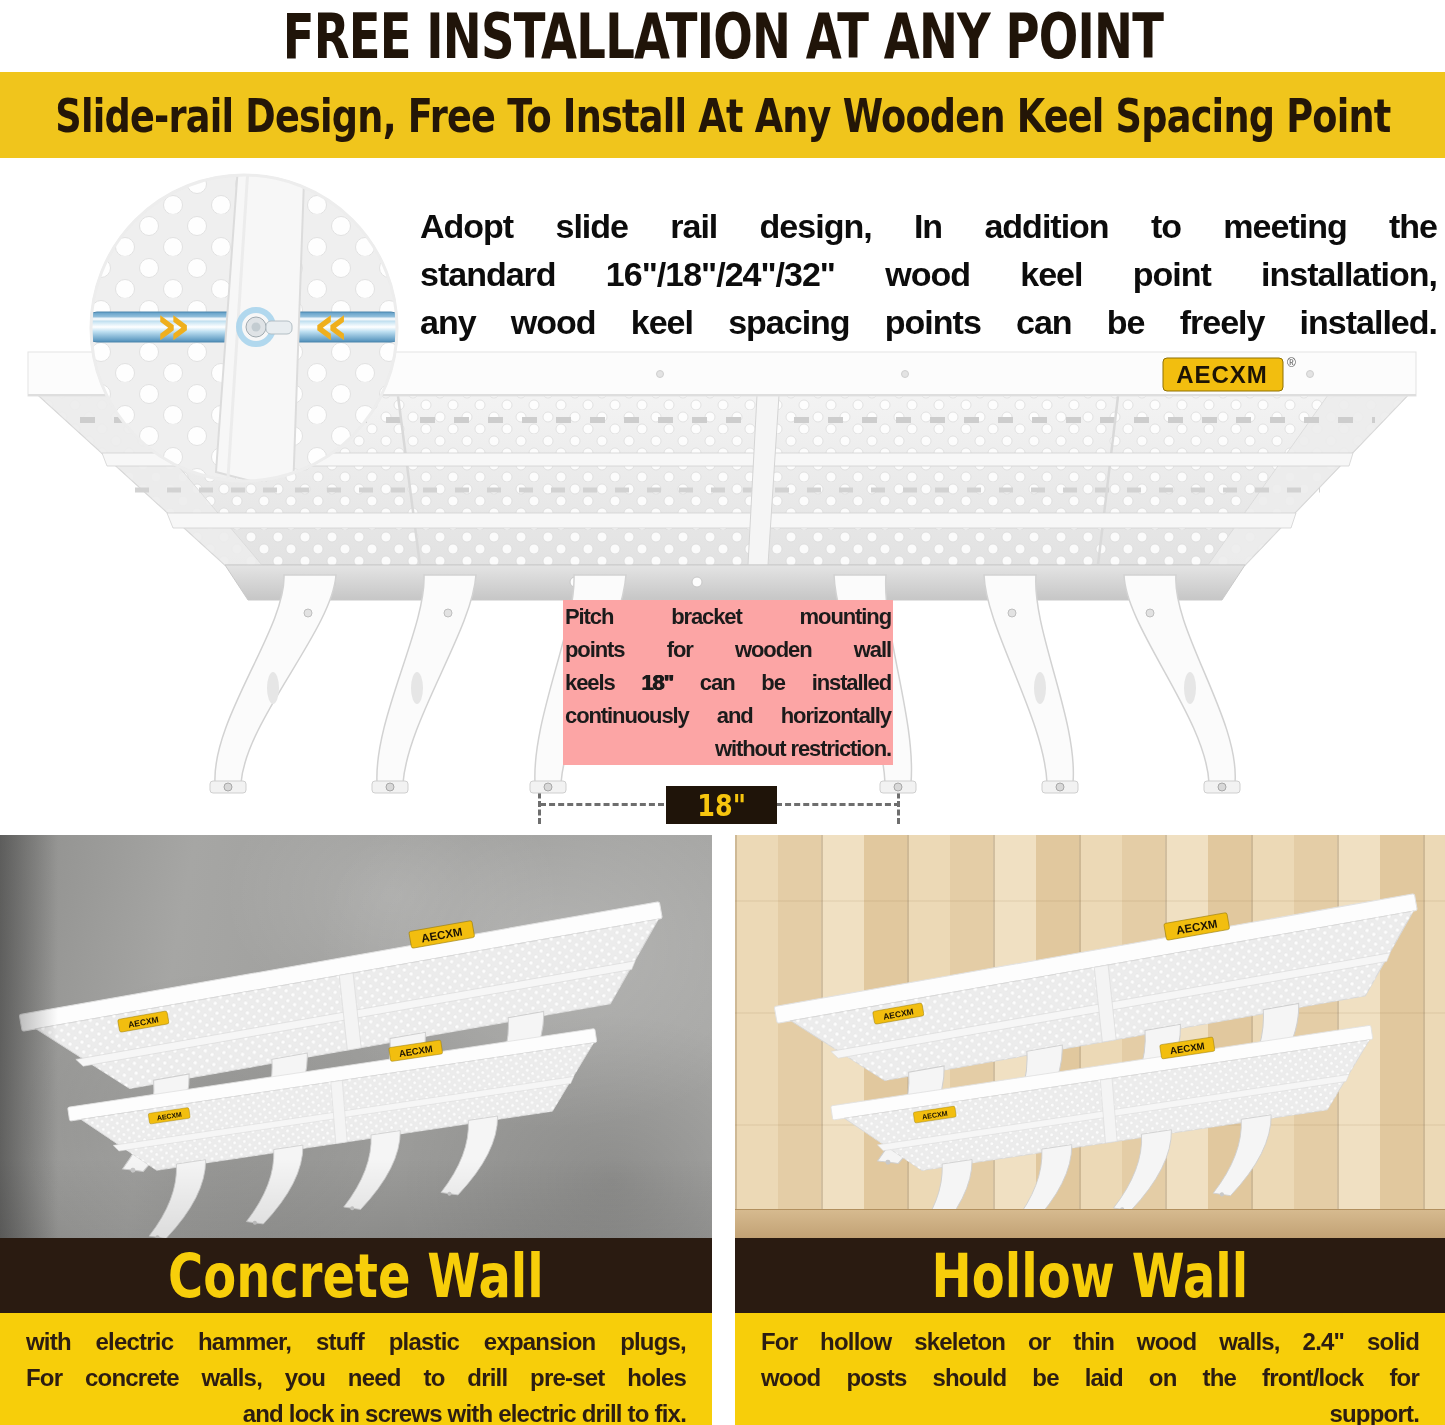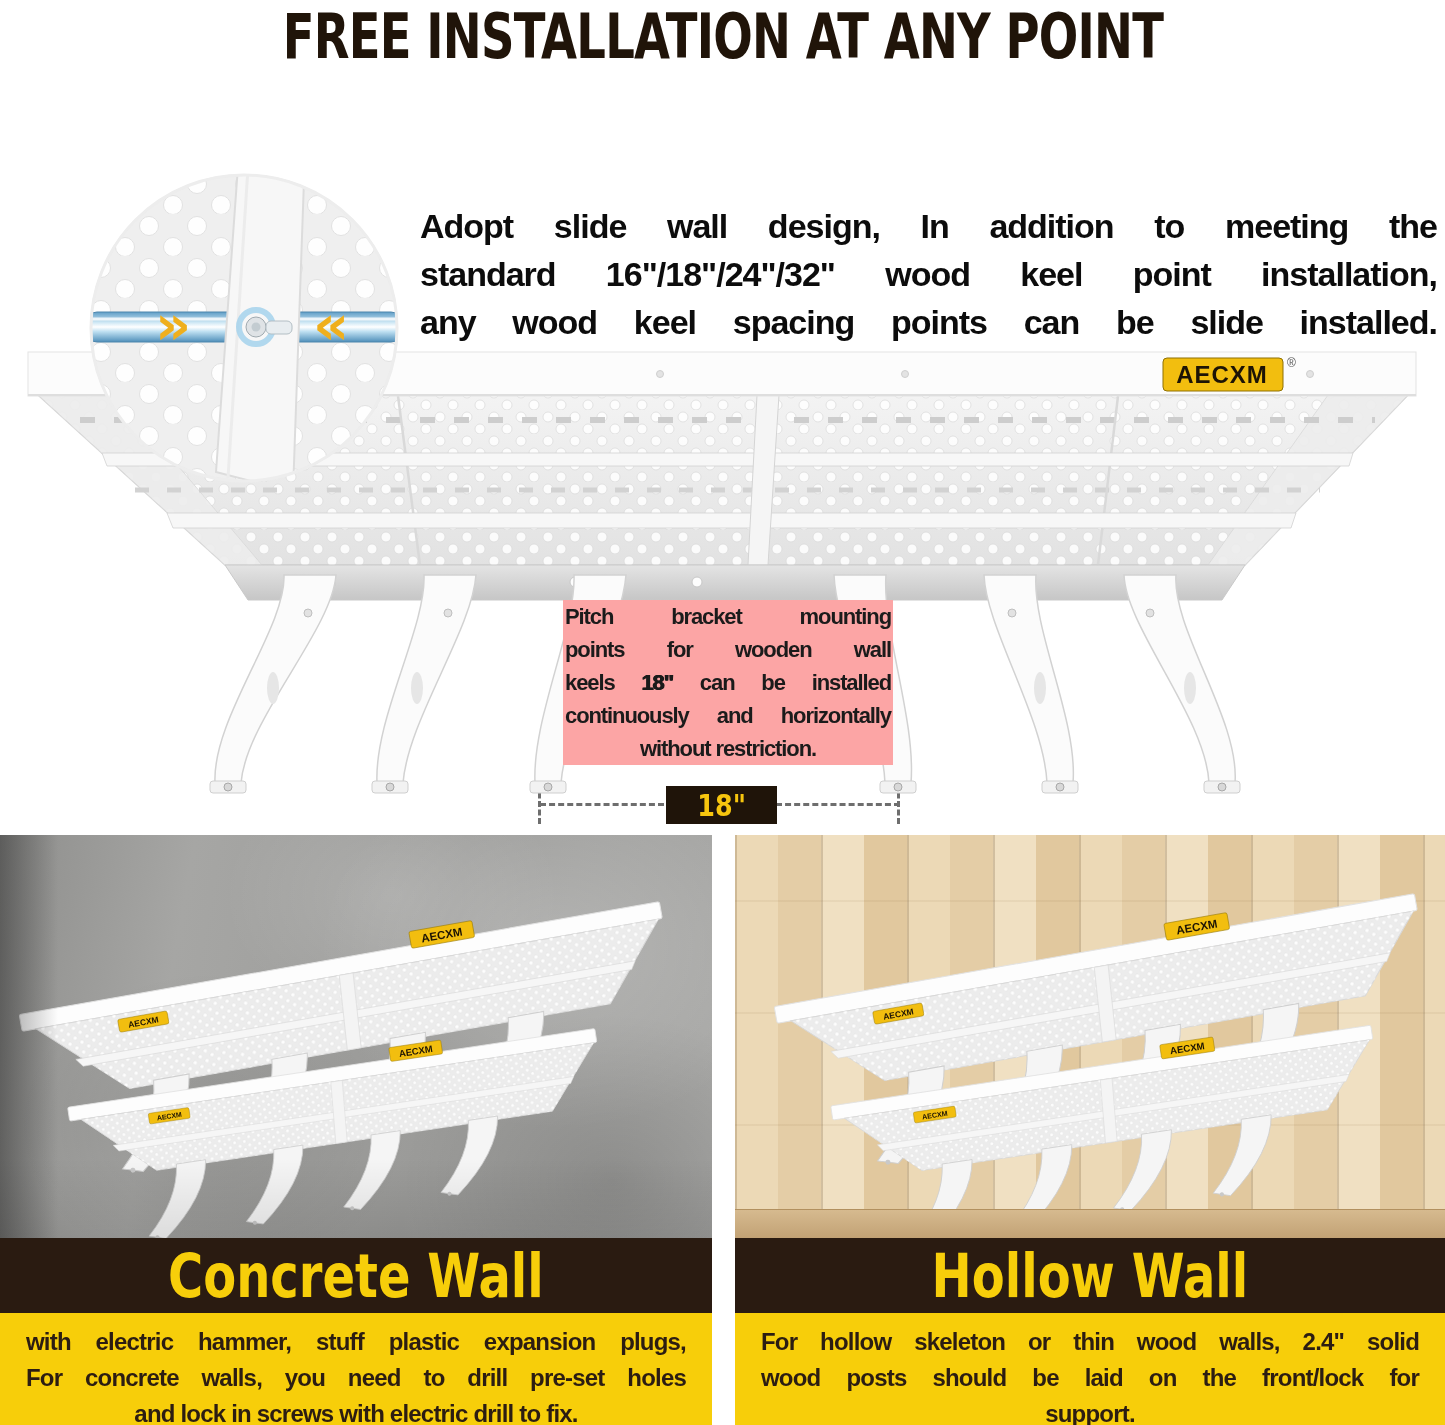--- a/index.html
+++ b/index.html
@@ -14,21 +14,21 @@
              letter-spacing:-1px;color:#201409;transform:scaleX(.75);white-space:nowrap;}
   .banner{position:absolute;top:72px;left:0;width:1445px;height:86px;background:#F0C51C;
           display:flex;align-items:center;justify-content:center;}
   .banner .t{font-family:"DejaVu Sans",sans-serif;font-weight:bold;font-size:47px;
              letter-spacing:-1px;color:#241607;transform:scaleX(.78);white-space:nowrap;}
 
   
   .para{position:absolute;left:420px;top:202px;width:1017px;color:#0c0c0c;
         font-weight:bold;font-size:34px;letter-spacing:-1px;line-height:48px;}
   .jl{text-align:justify;text-align-last:justify;}
-  .jlast{text-align:center;}
+  .jlast{text-align:right;}
 
   
   .pitch{position:absolute;left:563px;top:600px;width:330px;background:#fca5a5;
          color:#1b1b1b;font-weight:bold;font-size:22px;letter-spacing:-1.1px;
          line-height:33px;padding:0 2px;}
   .b900{text-shadow:.5px 0 currentColor,-.5px 0 currentColor;}
 
   
   .dim-line{position:absolute;left:540px;top:803px;width:360px;border-top:3px dashed #6e6e6e;}
   .tick{position:absolute;top:784px;height:40px;width:0;border-left:3px dashed #6e6e6e;}
@@ -72,20 +72,23 @@
         letter-spacing:-.8px;line-height:36px;padding:11px 26px 0;}
 </style>
 </head>
 <body>
 
 <div id="stage">
 
   <div class="header">
     <span class="t">FREE INSTALLATION AT ANY POINT</span>
   </div>
+  <div class="banner">
+    <span class="t">Slide-rail Design, Free To Install At Any Wooden Keel Spacing Point</span>
+  </div>
 
   <svg id="main-photo" width="1445" height="497" viewBox="0 0 1445 497" xmlns="http://www.w3.org/2000/svg">
     <defs>
       <pattern id="holes" width="27" height="24" patternUnits="userSpaceOnUse">
         <circle cx="8" cy="7" r="5" fill="#ffffff" stroke="#d8d8d8" stroke-width="0.8"></circle>
         <circle cx="21" cy="19" r="5" fill="#ffffff" stroke="#d8d8d8" stroke-width="0.8"></circle>
       </pattern>
       <pattern id="holes3" width="12" height="10" patternUnits="userSpaceOnUse">
         <circle cx="3" cy="3" r="2.1" fill="#ffffff" stroke="#d9d9d9" stroke-width="0.4"></circle>
         <circle cx="9" cy="8" r="2.1" fill="#ffffff" stroke="#d9d9d9" stroke-width="0.4"></circle>
@@ -238,23 +241,23 @@
         <rect x="178" y="149" width="26" height="13" rx="5" fill="#e8edf0" stroke="#b3bec4"></rect>
         <circle cx="168" cy="155" r="4.5" fill="#c3ccd1"></circle>
       </g>
       <text x="85" y="172" text-anchor="middle" font-size="56" font-weight="bold" fill="#EFAF1D" font-family="DejaVu Sans, sans-serif">»</text>
       <text x="243" y="172" text-anchor="middle" font-size="56" font-weight="bold" fill="#EFAF1D" font-family="DejaVu Sans, sans-serif">«</text>
     </g>
     <circle cx="156" cy="156" r="153" fill="none" stroke="#ededed" stroke-width="3"></circle>
   </svg>
 
   <div class="para">
-    <div class="jl">Adopt slide wall design, In addition to meeting the</div>
+    <div class="jl">Adopt slide rail design, In addition to meeting the</div>
     <div class="jl">standard 16"/18"/24"/32" wood keel point installation,</div>
-    <div class="jl">any wood keel spacing points can be slide installed.</div>
+    <div class="jl">any wood keel spacing points can be freely installed.</div>
   </div>
 
   <div class="pitch">
     <div class="jl">Pitch bracket mounting</div>
     <div class="jl"><span>points for wooden wall</span></div>
     <div class="jl"><span>keels </span><span class="b900">18"</span><span> can be installed</span></div>
     <div class="jl">continuously and horizontally</div>
     <div class="jlast">without restriction.</div>
   </div>
 

